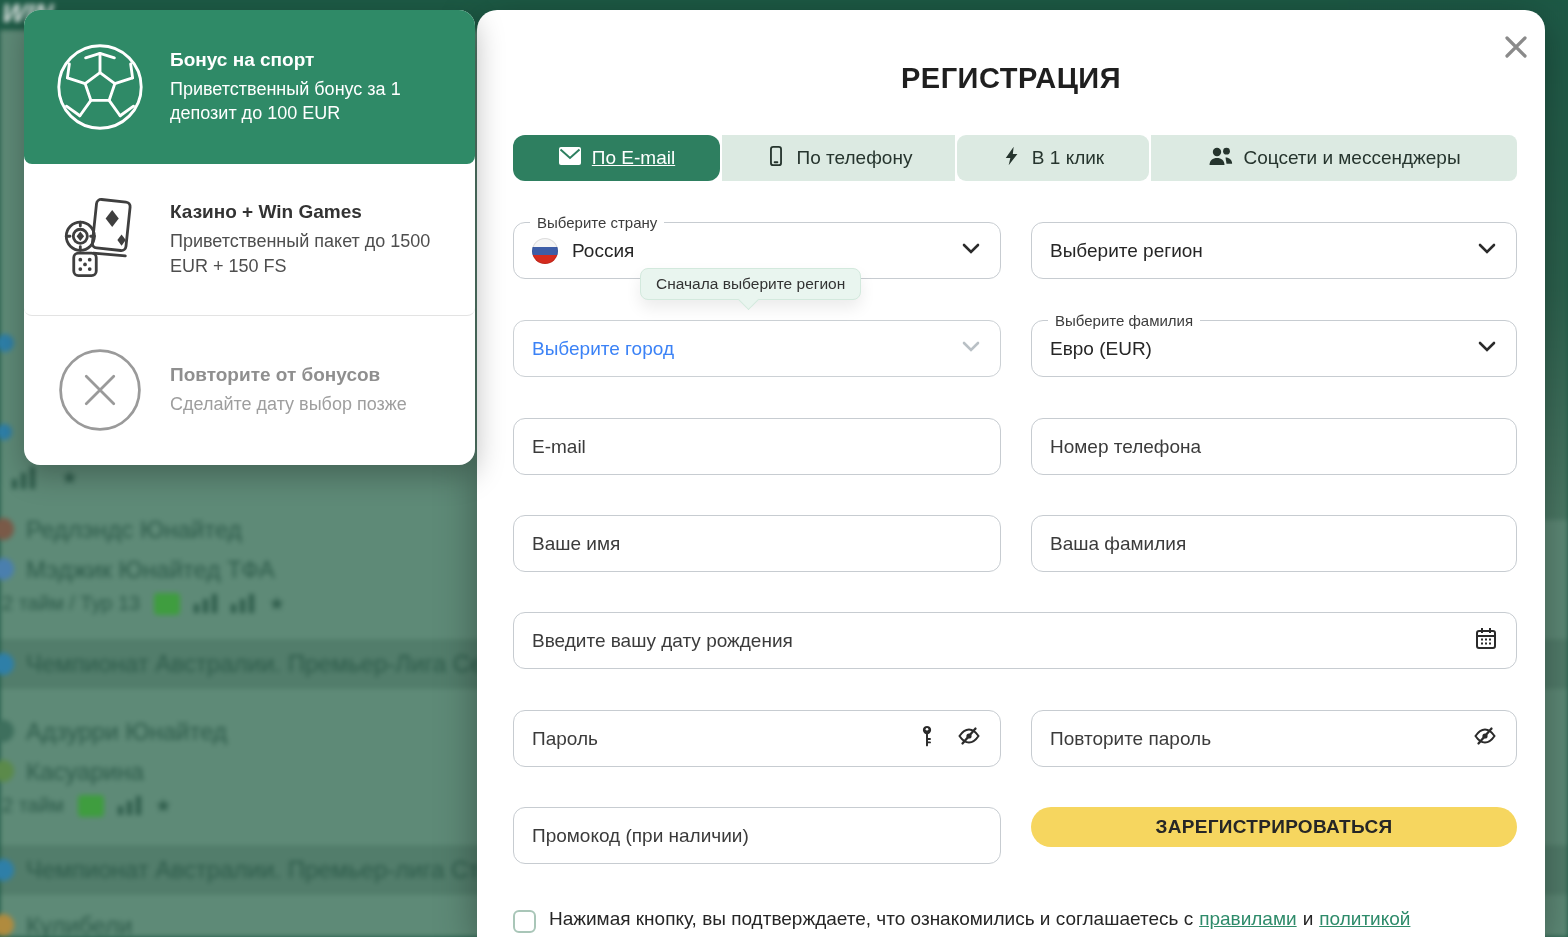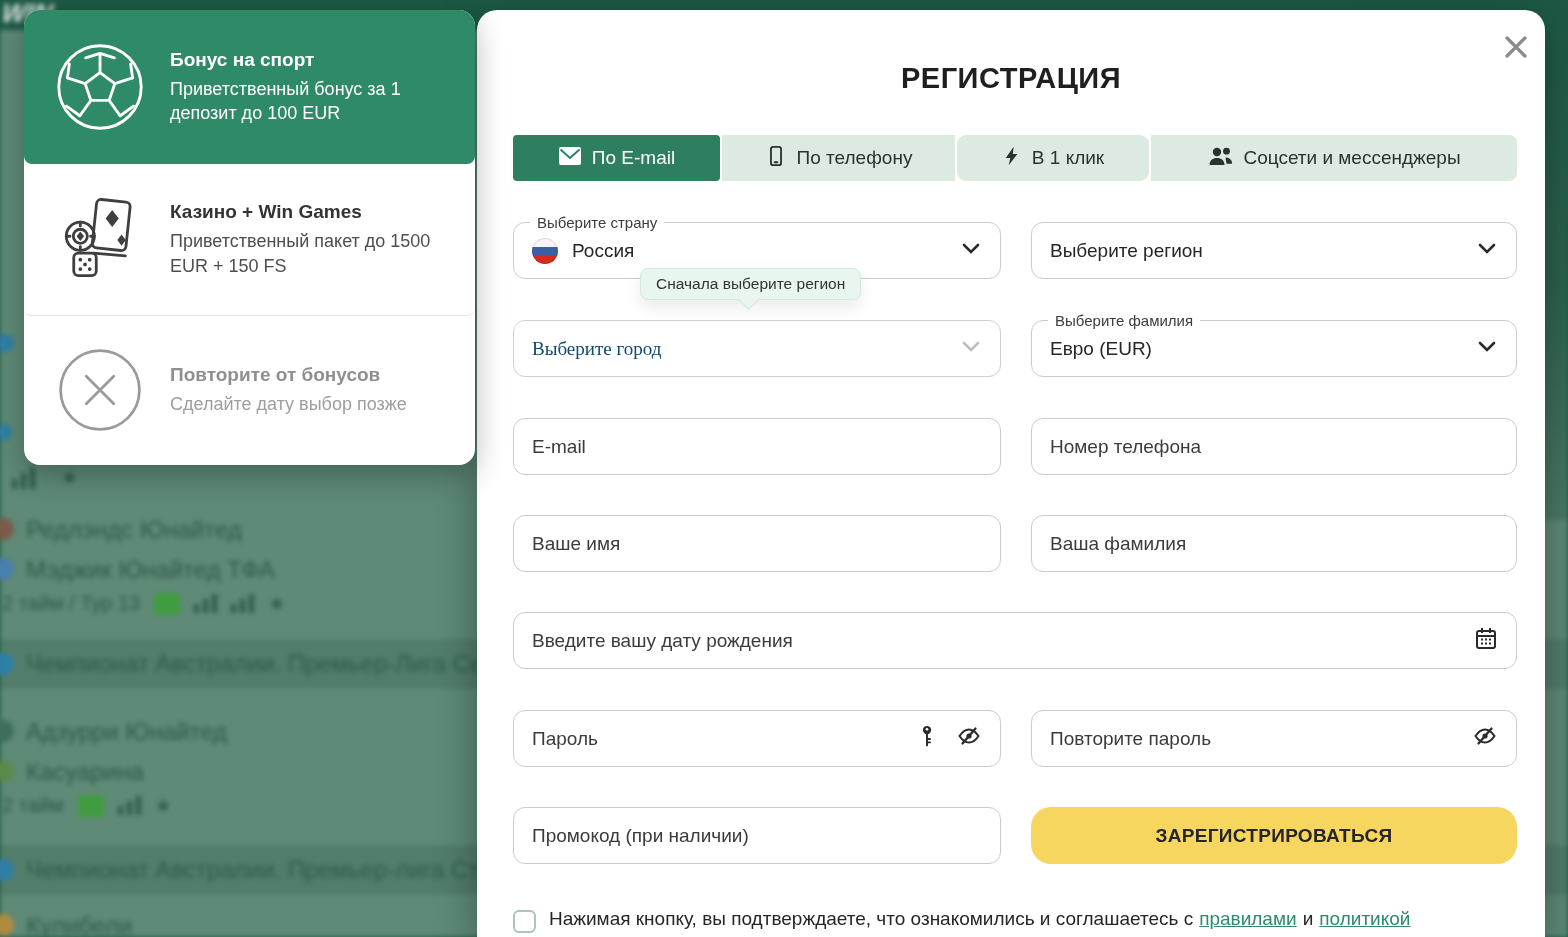--- a/index.html
+++ b/index.html
@@ -36,50 +36,50 @@
   .bonus-decline .b-title { color:#8f8f8f; }
   .bonus-decline .b-sub { color:#9e9e9e; }
 
   
   .modal { position:absolute; left:477px; top:10px; width:1068px; height:927px; background:#fff; border-radius:20px 20px 0 0; box-shadow:0 10px 40px rgba(0,0,0,.35); z-index:9; overflow:hidden; }
   .modal-close { position:absolute; top:22px; right:14px; width:30px; height:30px; cursor:pointer; }
   .modal-title { position:absolute; top:52px; left:0; width:100%; text-align:center; font-size:29px; font-weight:bold; color:#1f1f1f; letter-spacing:.5px; }
 
   .tabs { position:absolute; top:125px; left:36px; width:1004px; height:46px; display:flex; gap:2px; border-radius:8px; }
   .tab { display:flex; align-items:center; justify-content:center; gap:10px; background:#dceae2; color:#26352e; font-size:19px; cursor:pointer; }
-  .tab:first-child { border-radius:4px; }
+  .tab:first-child { border-radius:12px;text-decoration:underline; }
   .tab:nth-child(2) { flex:0 0 233px; }
   .tab:first-child { flex:0 0 207px; }
   .tab:nth-child(3) { flex:0 0 192px;border-radius:9px; }
   .tab:nth-child(4) { flex:1; border-radius:0 8px 8px 0; }
   .tab.active { background:#2e7f60; color:#fff; }
 
   .field { position:absolute; height:57px; border:1px solid #c7ccd1; border-radius:12px; background:#fff; display:flex; align-items:center; padding:0 18px; font-size:19px; color:#262626; cursor:pointer; }
   .field .val { flex:1; }
   .field input { border:none; outline:none; width:100%; font-size:19px; color:#262626; font-family:inherit; background:transparent; }
   .field input::placeholder { color:#3b3b3b; opacity:1; }
   .field.disabled { border-color:#ccd1d5; cursor:default; }
-  .field.disabled .val { color:#0c4a6e;font-family:Liberation Serif, serif; }
+  .field.disabled .val { color:#3b82f6; }
   .float-label { position:absolute; top:-10px; left:16px; background:#fff; padding:0 7px; font-size:15px; color:#3c3c3c; line-height:1.3; }
   .chev { flex:0 0 22px; margin-left:10px; }
   .flag { width:26px; height:26px; border-radius:50%; margin-right:14px; flex:0 0 26px;
           background:linear-gradient(180deg,#f5f5f5 0 34%,#3d5da7 34% 67%,#d52b1e 67% 100%);
           box-shadow:inset 0 0 0 1px rgba(0,0,0,.10); }
   .icon-btn { flex:0 0 24px; margin-left:14px; cursor:pointer; }
 
   .col-l { left:36px; width:488px; }
   .col-r { left:554px; width:486px; }
   .row1 { top:212px; } .row2 { top:310px; } .row3 { top:408px; }
   .row4 { top:505px; } .row5 { top:602px; width:1004px; }
   .row6 { top:700px; } .row7 { top:797px; }
 
   .tooltip { position:absolute; left:163px; top:258px; background:#e9f5ef; border:1px solid #d3e9dd; border-radius:8px; padding:6px 15px; font-size:15.5px; color:#333; box-shadow:0 8px 16px rgba(0,0,0,.08); z-index:12; }
   .tooltip::after { content:""; position:absolute; left:100px; bottom:-8px; width:14px; height:14px; background:#e9f5ef; border-right:1px solid #d3e9dd; border-bottom:1px solid #d3e9dd; transform:rotate(45deg); }
 
-  .submit-btn { position:absolute; top:797px; left:554px; width:486px; height:57px; background:#f6d65f; border:none; border-radius:20px; font-size:19px; font-weight:bold; color:#262626; letter-spacing:.3px; cursor:pointer; font-family:inherit; }
+  .submit-btn { position:absolute; top:797px; left:554px; width:486px; height:40px; background:#f6d65f; border:none; border-radius:20px; font-size:19px; font-weight:bold; color:#262626; letter-spacing:.3px; cursor:pointer; font-family:inherit; }
 
   .agreement { position:absolute; top:898px; left:36px; width:1004px; display:flex; align-items:flex-start; gap:13px; font-size:19px; color:#262626; }
   .checkbox { flex:0 0 23px; width:23px; height:23px; border:2px solid #a9c6b8; border-radius:6px; background:#fff; cursor:pointer; margin-top:2px; }
   .agree-text span { margin-right:6px; }
   .agree-link { color:#2e8b6a; text-decoration:underline; cursor:pointer; }
 </style>
 </head>
 <body>
 
 <div class="site">

